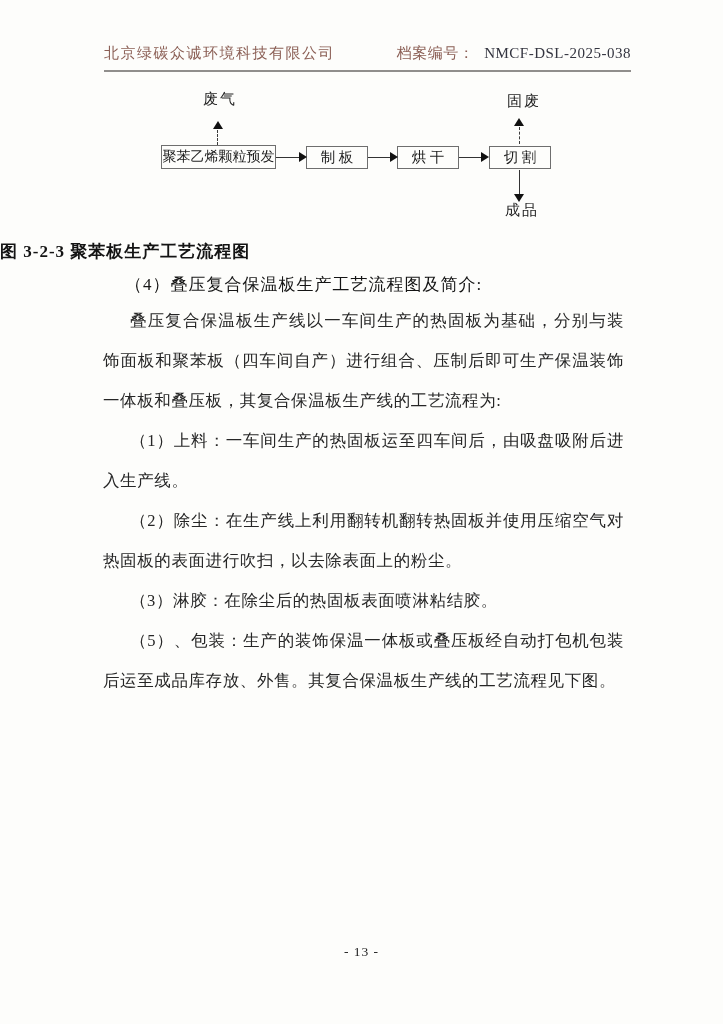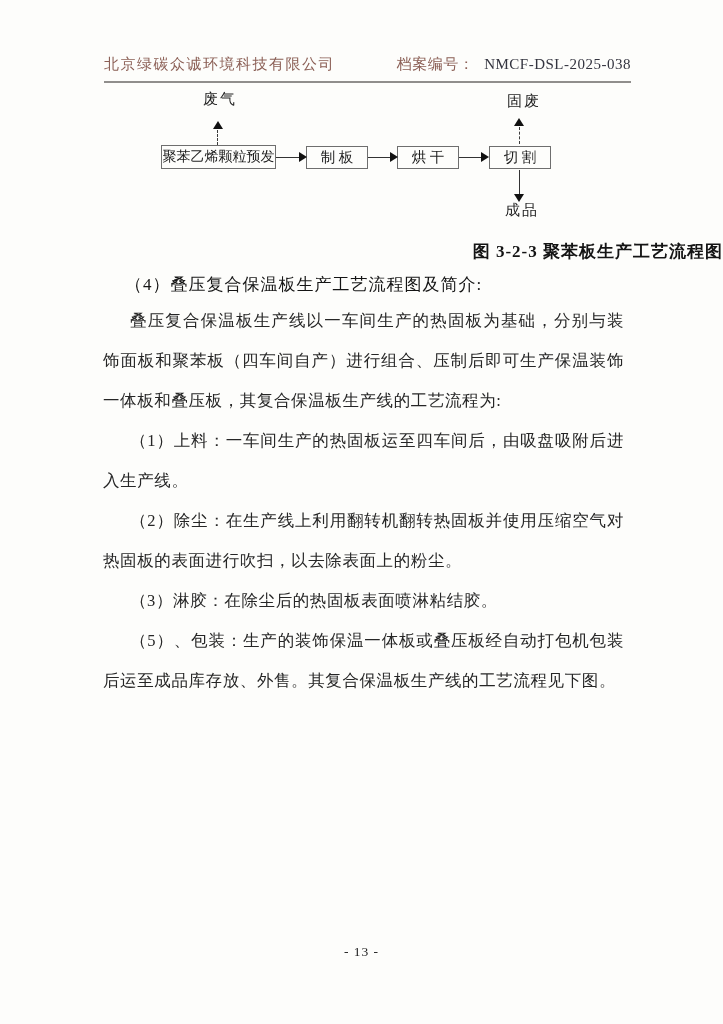--- a/index.html
+++ b/index.html
@@ -10,21 +10,21 @@
     color:#262626;
   }
 
   
   .header {
     position:absolute; top:44px; left:104px; width:527px;
     display:flex; justify-content:space-between; align-items:baseline;
     padding-bottom:7px; border-bottom:2px solid #908e8c;
   }
   .header-company { font-size:15px; letter-spacing:1.5px; color:#8b5f55; }
-  .header-archive { font-size:15px; color:#8b5f55; letter-spacing:0.5px; white-space:nowrap;margin-top:11px; }
+  .header-archive { font-size:15px; color:#8b5f55; letter-spacing:0.5px; white-space:nowrap; }
   .header-archive .num { color:#33343f; margin-left:10px; letter-spacing:0.5px; }
 
   
   .flowchart { position:absolute; top:88px; left:0; width:723px; height:152px; }
   .fc-label { position:absolute; font-size:15px; letter-spacing:2px; color:#1e1e1e; }
   .lbl-wastegas  { left:203px; top:2px;text-align:center; }
   .lbl-solidwaste{ left:507px; top:4px;  }
   .lbl-product   { left:505px; top:113px;}
   .fc-box {
     position:absolute; border:1.5px solid #6e6e6e; background:#fdfdfb;
@@ -52,21 +52,21 @@
   .harrow .tri-right {
     border-top:5px solid transparent; border-bottom:5px solid transparent;
     border-left:8px solid #111; right:-8px; top:-6px;
   }
   .h1 { left:276px; width:23px; }
   .h2 { left:368px; width:22px; }
   .h3 { left:459px; width:22px; }
 
   
   .caption {
-    position:absolute; top:240px; left:0; width:723px; text-align:right;
+    position:absolute; top:240px; left:0; width:723px; text-align:left;
     font-weight:bold; font-size:17px; letter-spacing:1px; color:#141414;
   }
   .heading {
     position:absolute; top:273px; left:103px; width:522px;
     font-weight:normal; font-size:17px; letter-spacing:1px; color:#141414;
     padding-left:22px;
   }
   .body {
     position:absolute; top:301px; left:103px; width:521px;
     font-size:16.5px; line-height:40px; letter-spacing:0.6px;

